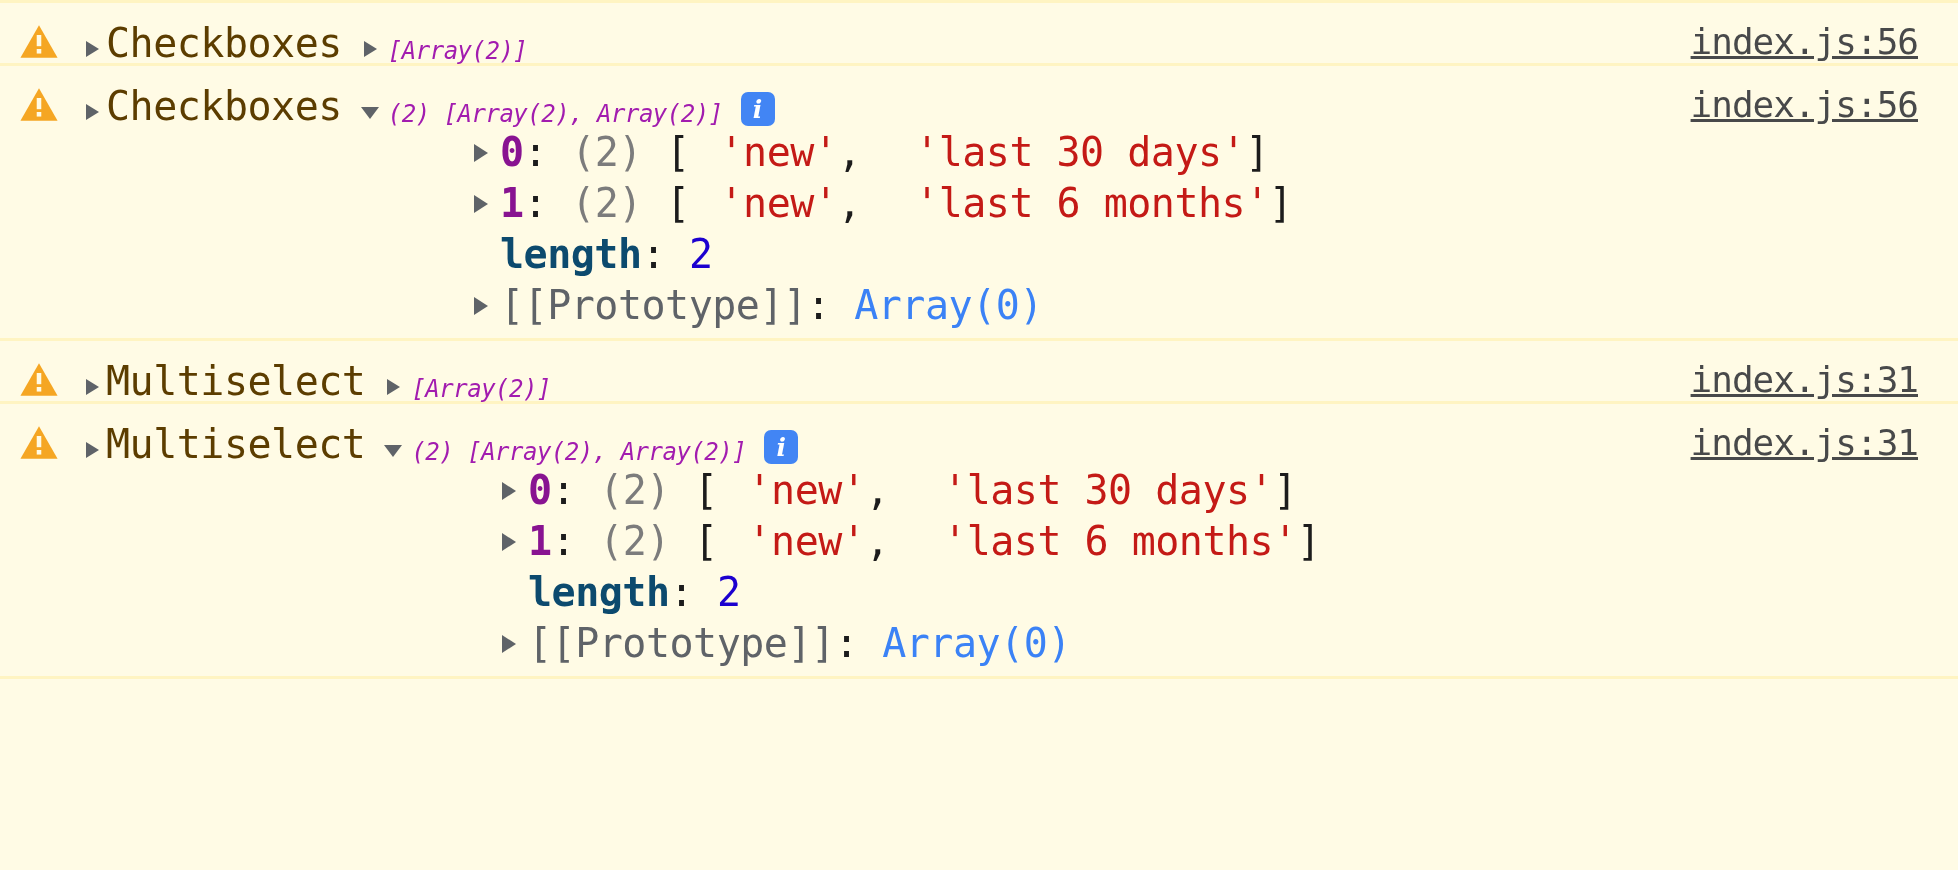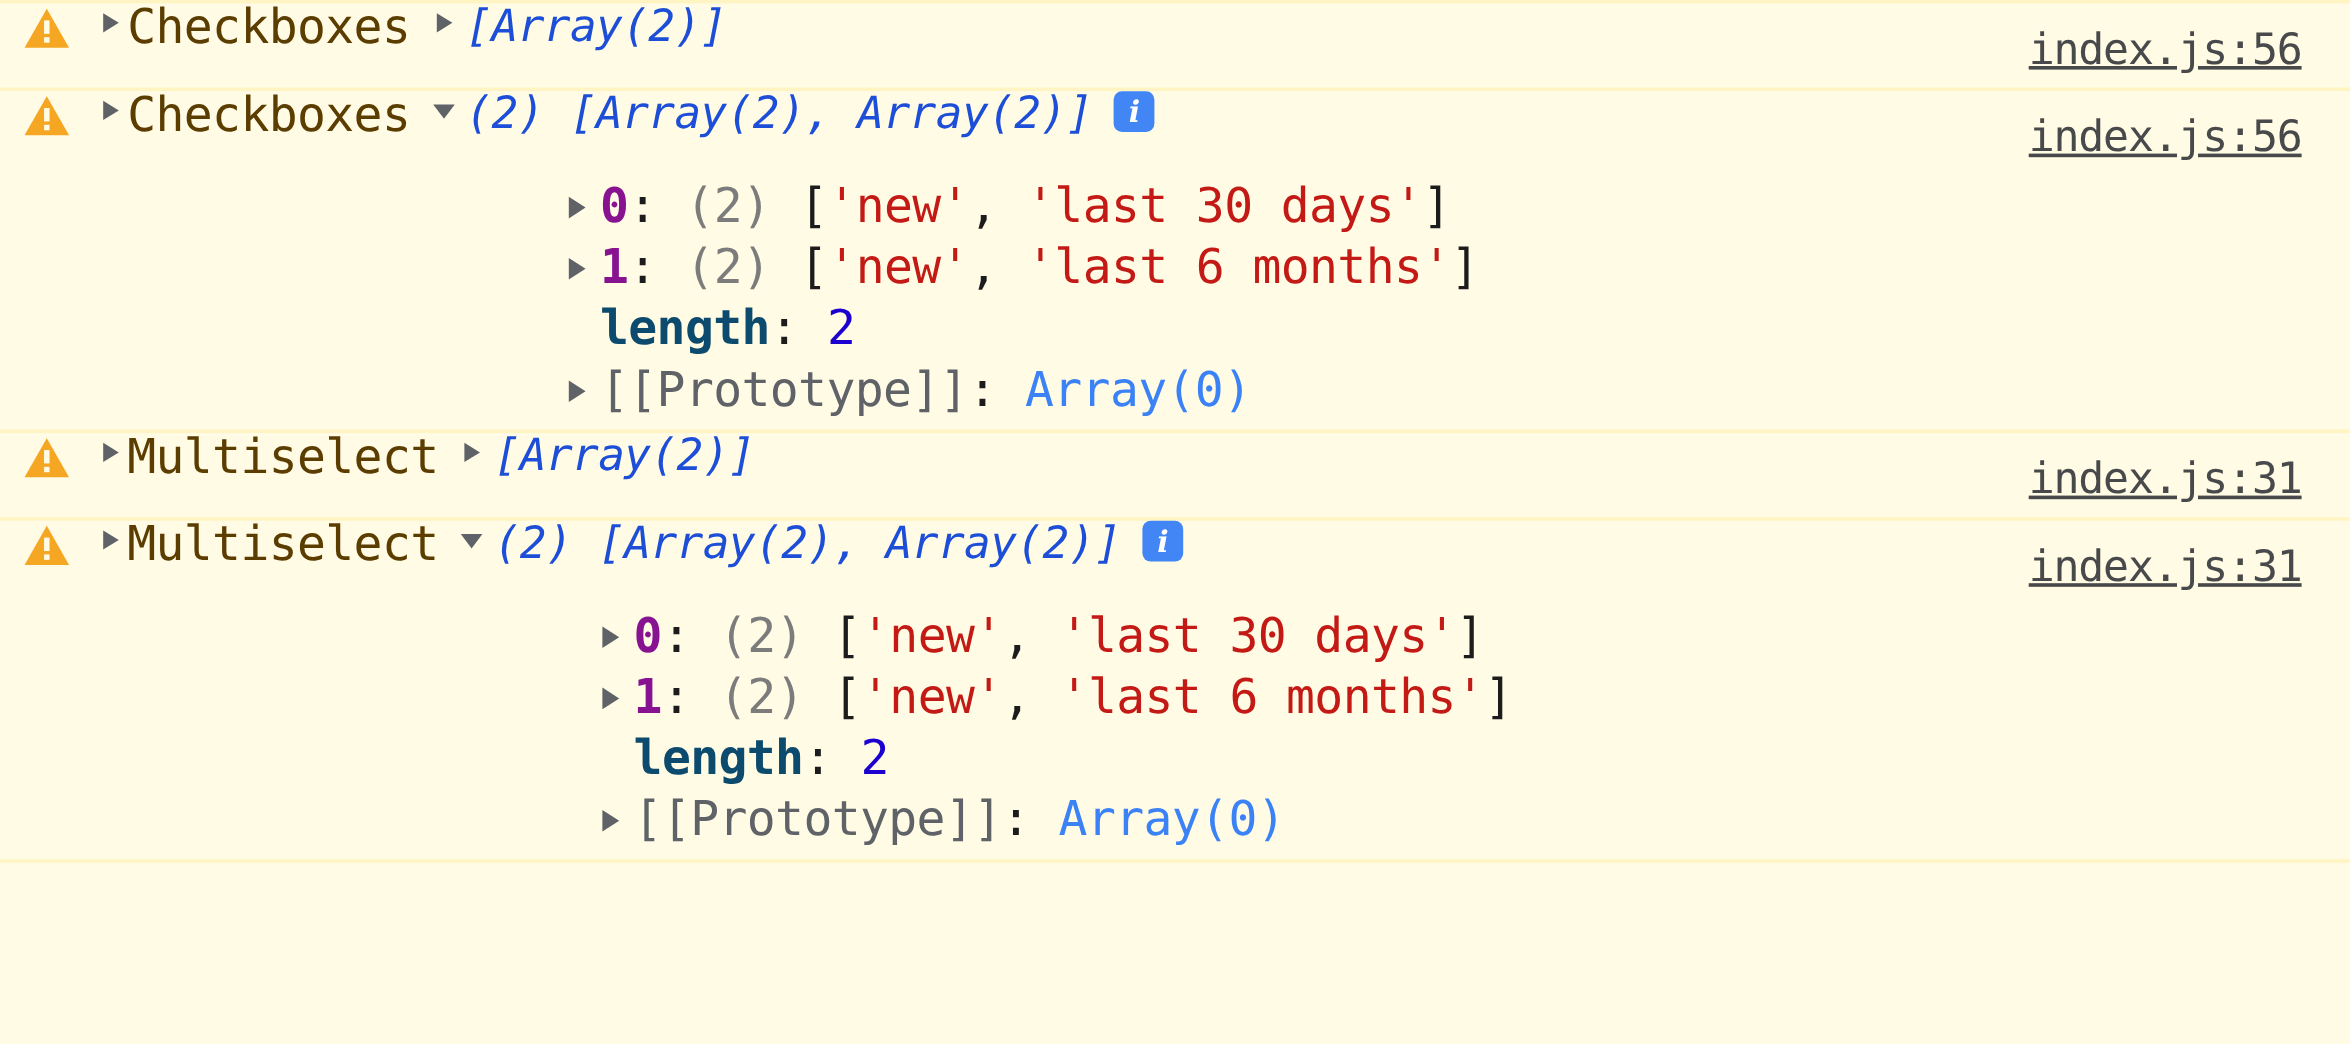--- a/index.html
+++ b/index.html
@@ -26,22 +26,22 @@
     position: relative;
     background: #fffbe5;
     border-bottom: 3px solid #fff4c2;
     box-sizing: border-box;
     padding: 0;
   }
 
   
   .msg-head {
     display: flex;
-    align-items: flex-start;
-    height: 70px;
+    align-items: flex-end;
+    height: 60px;
     padding-left: 18px;
     box-sizing: border-box;
     white-space: nowrap;
   }
 
   .warn-icon {
     width: 42px;
     height: 42px;
     flex: 0 0 42px;
     position: relative;
@@ -79,22 +79,22 @@
     color: #5c3d00;
     font-size: 40px;
     line-height: 1;
     letter-spacing: -0.5px;
   }
 
   .gap-disc { margin-left: 18px; }
 
   .preview {
     font-style: italic;
-    color: #1d4ed8;
-    font-size: 37px;
+    color: #a21caf;
+    font-size: 24px;
     line-height: 1;
     margin-left: 4px;
     letter-spacing: -0.5px;
   }
 
   .info-badge {
     display: inline-flex;
     align-items: center;
     justify-content: center;
     width: 34px;
@@ -152,21 +152,21 @@
     border-top: 9px solid transparent;
     border-bottom: 9px solid transparent;
   }
   .prop-disc.blank::before { display: none; }
 
   .k-index   { color: #881391; font-weight: bold; }
   .k-builtin { color: #0c4a6e; font-weight: bold; }
   .k-internal{ color: #5f6368; text-align: center; }
   .colon     { color: #1c1c1c; }
   .len-paren { color: #7c7c7c; }
-  .v-string  { color: #c41a16; }
+  .v-string  { color: #c41a16; margin-left: 30px; }
   .v-number  { color: #1c00cf; }
   .v-plain   { color: #3b82f6; }
   .brk       { color: #1c1c1c; }
   .sp        { display: inline-block; width: 0.6em; }
 </style>
 </head>
 <body>
 
 <div id="console">
     <div class="msg" id="msg-checkboxes-collapsed">

